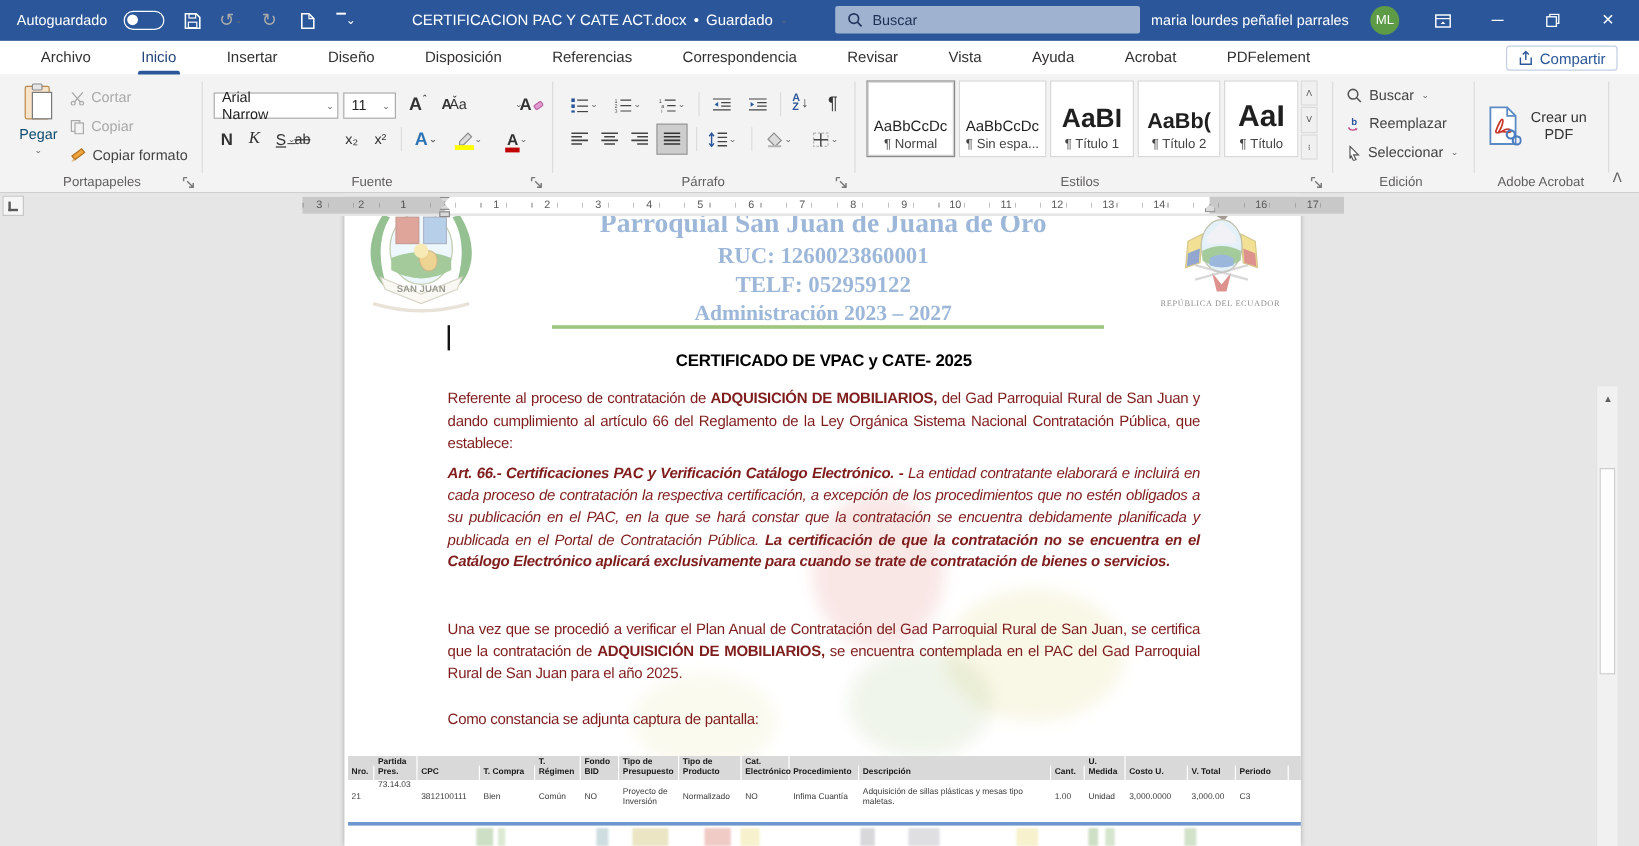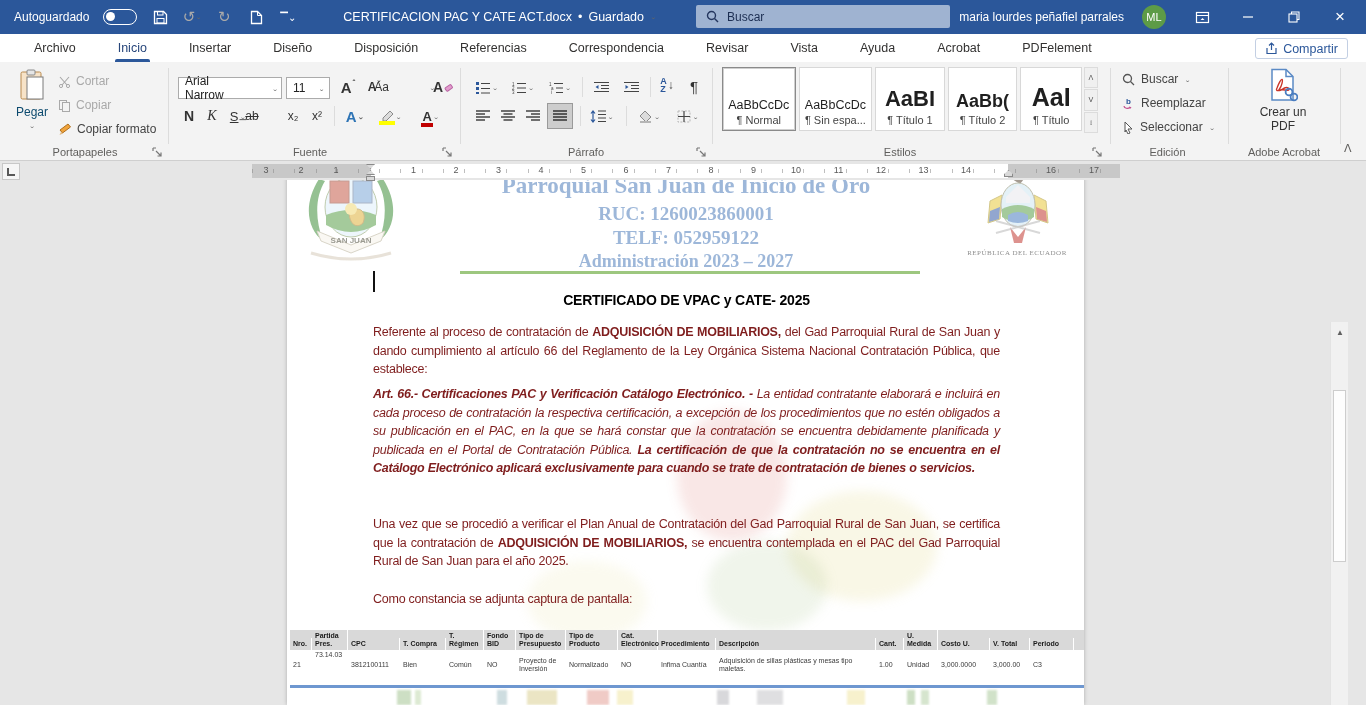--- a/index.html
+++ b/index.html
@@ -65,21 +65,21 @@
   .chip.sel { border:1px solid #8a8a8a; box-shadow:inset 0 0 0 1px #cfcfcf; }
   .chip .nm { font-size:11px; color:#444; white-space:nowrap; }
   .chip .pv { color:#1f1f1f; white-space:nowrap; }
   #style-scroll { position:absolute; left:1084px; top:5px; width:14px; height:66px; display:flex; flex-direction:column; gap:1px; }
   #style-scroll div { flex:1; background:#f0f0f0; border:1px solid #dcdcdc; font-size:7px; color:#555; display:flex; align-items:center; justify-content:center; }
 
   
   .ed-row { position:absolute; left:1122px; display:flex; align-items:center; gap:6px; font-size:12px; white-space:nowrap; }
 
   
-  #pdf-btn { position:absolute; left:1238px; top:6px; width:90px; height:74px; display:flex; flex-direction:column; align-items:center; gap:3px; }
+  #pdf-btn { position:absolute; left:1238px; top:6px; width:90px; height:74px; display:flex; flex-direction:row; align-items:center; gap:3px; }
   #pdf-btn .cap { font-size:12px; color:#333; text-align:center; width:56px; line-height:14px; }
   #collapse-ribbon { position:absolute; left:1344px; top:80px; font-size:11px; color:#5f5e5c; }
 
   
   #canvas { position:absolute; left:0; top:161px; width:1348px; height:544px; background:#e6e6e6; overflow:hidden; }
 
   #page { position:absolute; left:287px; top:0; width:797px; height:544px; background:#fff; box-shadow:0 0 4px rgba(0,0,0,.25); }
 
   
   #ruler-strip { position:absolute; left:0; top:0; width:1348px; height:19px; background:#e6e6e6; z-index:10; }
@@ -501,21 +501,21 @@
 
 <div id="canvas">
 
   <div id="page">
 
     <div class="wm" style="left:390px; top:250px; width:110px; height:130px; background:rgba(205,60,50,.12);"></div>
     <div class="wm" style="left:500px; top:330px; width:150px; height:110px; background:rgba(215,195,80,.14);"></div>
     <div class="wm" style="left:420px; top:380px; width:120px; height:90px; background:rgba(130,175,90,.12);"></div>
     <div class="wm" style="left:240px; top:400px; width:120px; height:80px; background:rgba(220,210,120,.12);"></div>
 
-    <div class="lh" style="top:12px; font-size:23px; color:#9db7d9;">Parroquial San Juan de Inicio de Oro</div>
+    <div class="lh" style="top:12px; font-size:23px; color:#9db7d9;">Parroquial San Juan de Juana de Oro</div>
     <div class="lh" style="top:42px; font-size:19px;">RUC: 1260023860001</div>
     <div class="lh" style="top:66px; font-size:19px;">TELF: 052959122</div>
     <div class="lh" style="top:90px; font-size:18px;">Administración 2023 – 2027</div>
     <div id="green-rule"></div>
 
     <svg class="abs" style="left:14px; top:8px; opacity:.55;" width="100" height="92" viewBox="0 0 100 92">
       <path d="M18 10 C2 35 6 60 22 72 C14 50 14 28 24 12 Z" fill="#3f8f3a"></path>
       <path d="M82 10 C98 35 94 60 78 72 C86 50 86 28 76 12 Z" fill="#3f8f3a"></path>
       <ellipse cx="50" cy="38" rx="26" ry="30" fill="#dff0fa" stroke="#8aa06a"></ellipse>
       <rect x="29" y="12" width="19" height="22" fill="#c55c4a" stroke="#9a4a3a"></rect>

